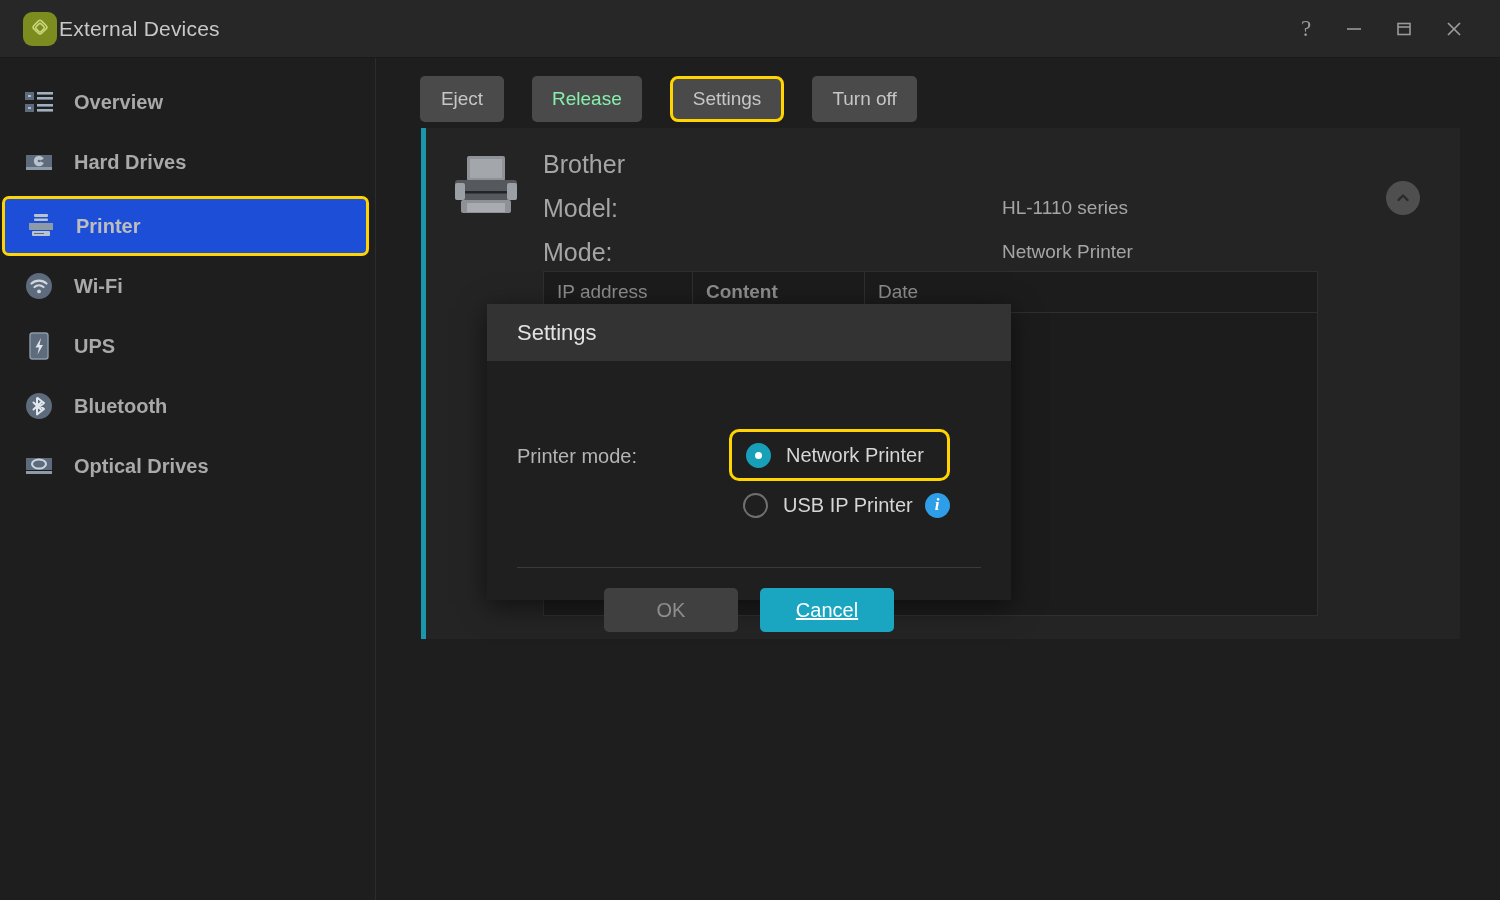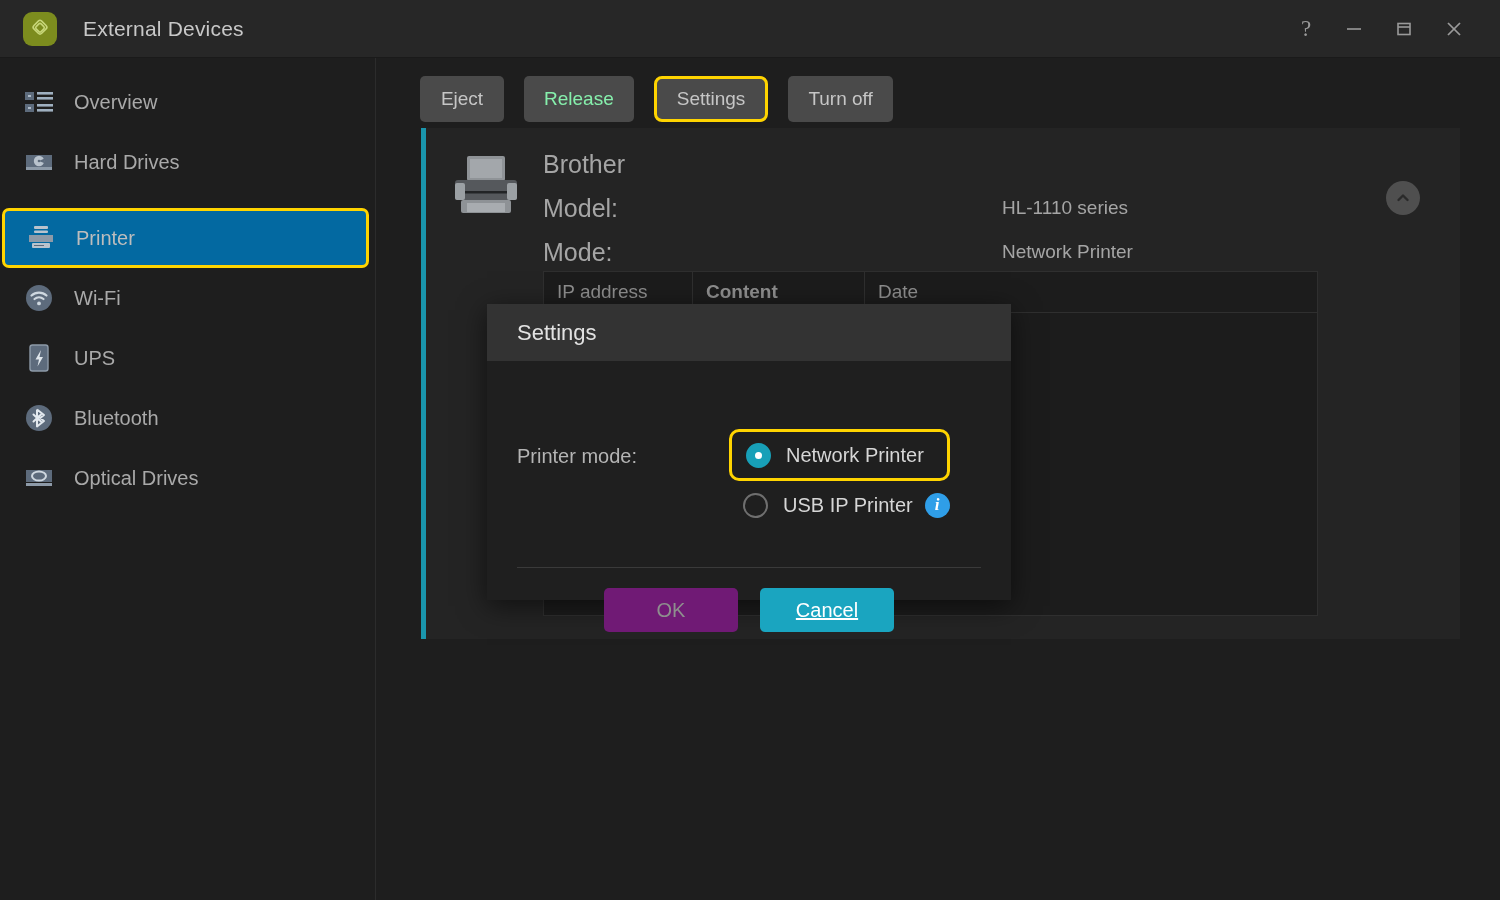--- a/index.html
+++ b/index.html
@@ -19,21 +19,21 @@
     display: flex; align-items: center;
   }
   .app-icon {
     width: 34px; height: 34px; margin-left: 23px;
     border-radius: 9px;
     background: #7c8c1e;
     display: flex; align-items: center; justify-content: center;
     flex: none;
   }
   .app-title {
-    margin-left: 26px;
+    margin-left: 2px;
     color: #c8c8c8; font-size: 21px; letter-spacing: .2px;
   }
   .win-ctrls {
     position: absolute; right: 0; top: 0; height: 58px;
     display: flex; align-items: center;
   }
   .win-btn {
     width: 48px; height: 58px;
     display: flex; align-items: center; justify-content: center;
     color: #9a9a9a;
@@ -47,40 +47,40 @@
   .sidebar {
     position: absolute; left: 0; top: 58px; width: 376px; height: 842px;
     background: #1e1e1e;
     border-right: 1px solid #2c2c2c;
     padding-top: 14px;
   }
   .nav-item {
     position: relative;
     height: 60px; display: flex; align-items: center;
     padding-left: 22px;
-    color: #a9a9a9; font-size: 20px;
+    color: #a9a9a9; font-size: 20px; font-weight: bold;
   }
   .nav-item .nav-icon {
     width: 34px; height: 34px; flex: none;
     display: flex; align-items: center; justify-content: center;
   }
   .nav-item .nav-label { margin-left: 18px; }
   .nav-item.selected {
-    background: #0369a1;
+    background: #1d4ed8;
     border: 3px solid #ffd400;
     border-radius: 7px;
-    margin: 16px 6px 0 2px;
+    margin: 4px 6px 0 2px;
     padding-left: 19px;
     color: #bdbdbd;
   }
 
   
   .main { position: absolute; left: 377px; top: 58px; width: 1123px; height: 842px; }
 
-  .toolbar { position: absolute; left: 43px; top: 18px; display: flex; gap: 20px; justify-content: center; }
+  .toolbar { position: absolute; left: 43px; top: 18px; display: flex; gap: 28px; justify-content: center; }
   .tb-btn {
     height: 46px; min-width: 84px; padding: 0 20px;
     background: #4a4a4a; border-radius: 5px;
     display: flex; align-items: center; justify-content: center;
     color: #c6c6c6; font-size: 19px;
   }
   .tb-btn.disabled { color: #86efac; }
   .tb-btn.highlight {
     border: 3px solid #ffd400;
     border-radius: 8px;
@@ -185,21 +185,21 @@
   }
   .dlg-actions {
     position: absolute; left: 0; top: 227px; width: 524px;
     display: flex; justify-content: center; gap: 22px;
   }
   .dlg-btn {
     width: 134px; height: 44px; border-radius: 5px;
     display: flex; align-items: center; justify-content: center;
     font-size: 20px;
   }
-  .dlg-btn.ok { background: #701a75; color: #8e8e8e; }
+  .dlg-btn.ok { background: #404040; color: #8e8e8e; }
   .dlg-btn.cancel { background: #1aa5c0; color: #ffffff; text-decoration: underline; }
 </style>
 </head>
 <body>
 
 <div id="app">
 
   <div class="titlebar">
     <div class="app-icon">
       <svg width="22" height="22" viewBox="0 0 22 22" aria-hidden="true">

